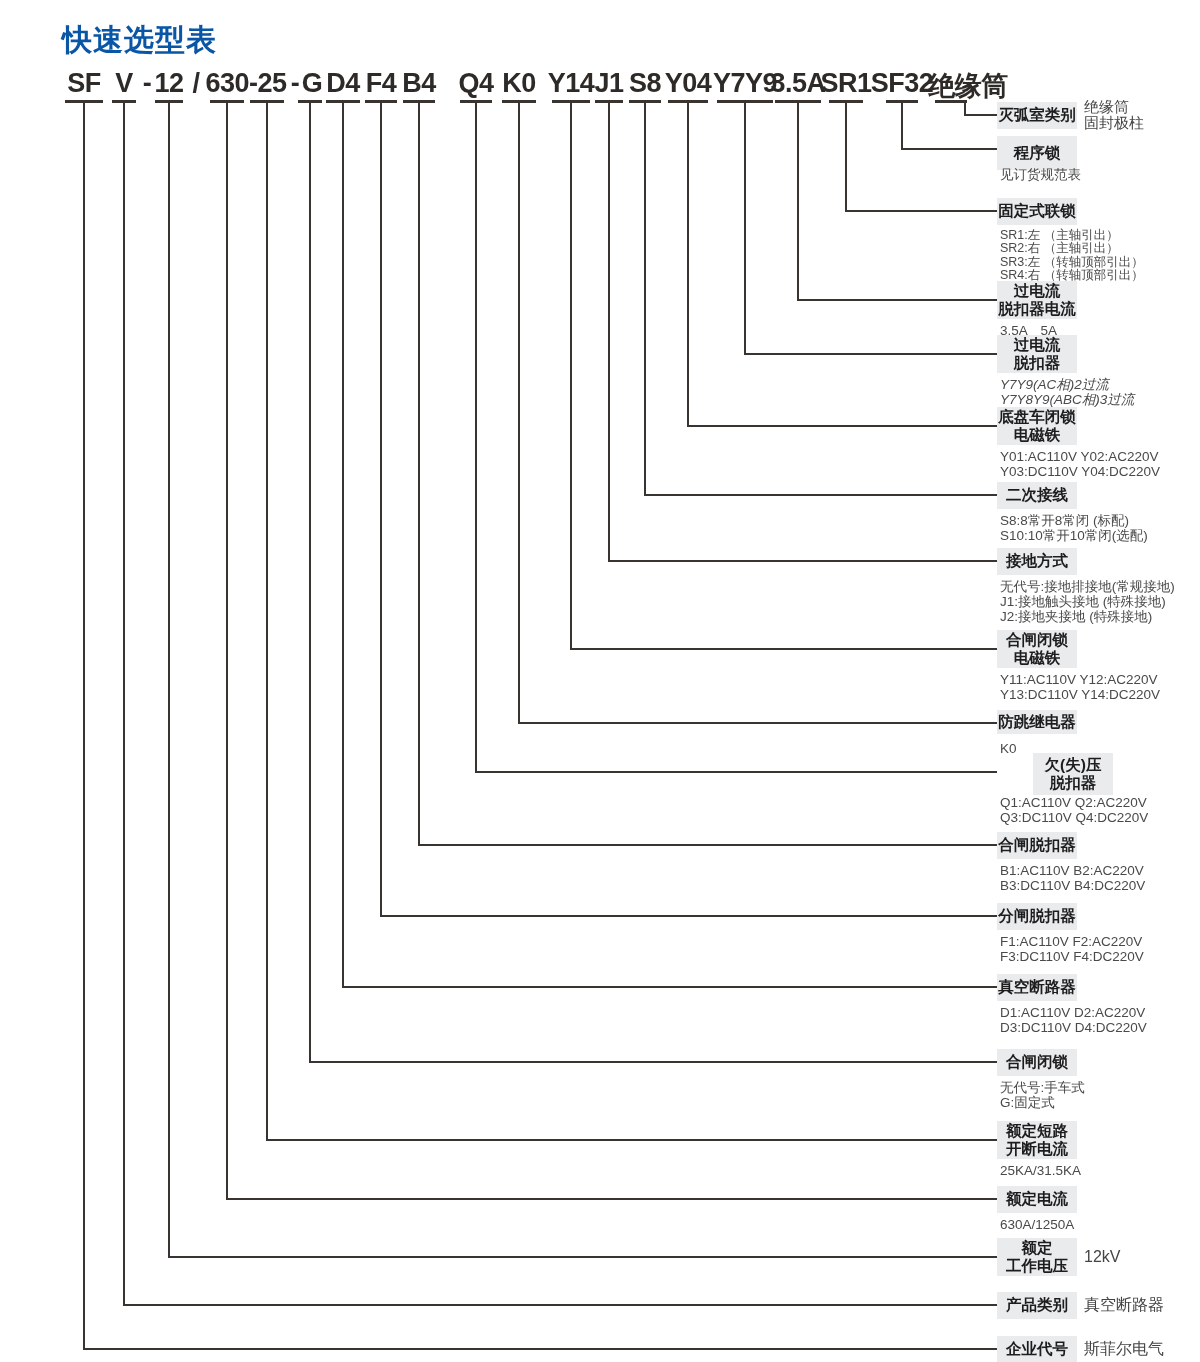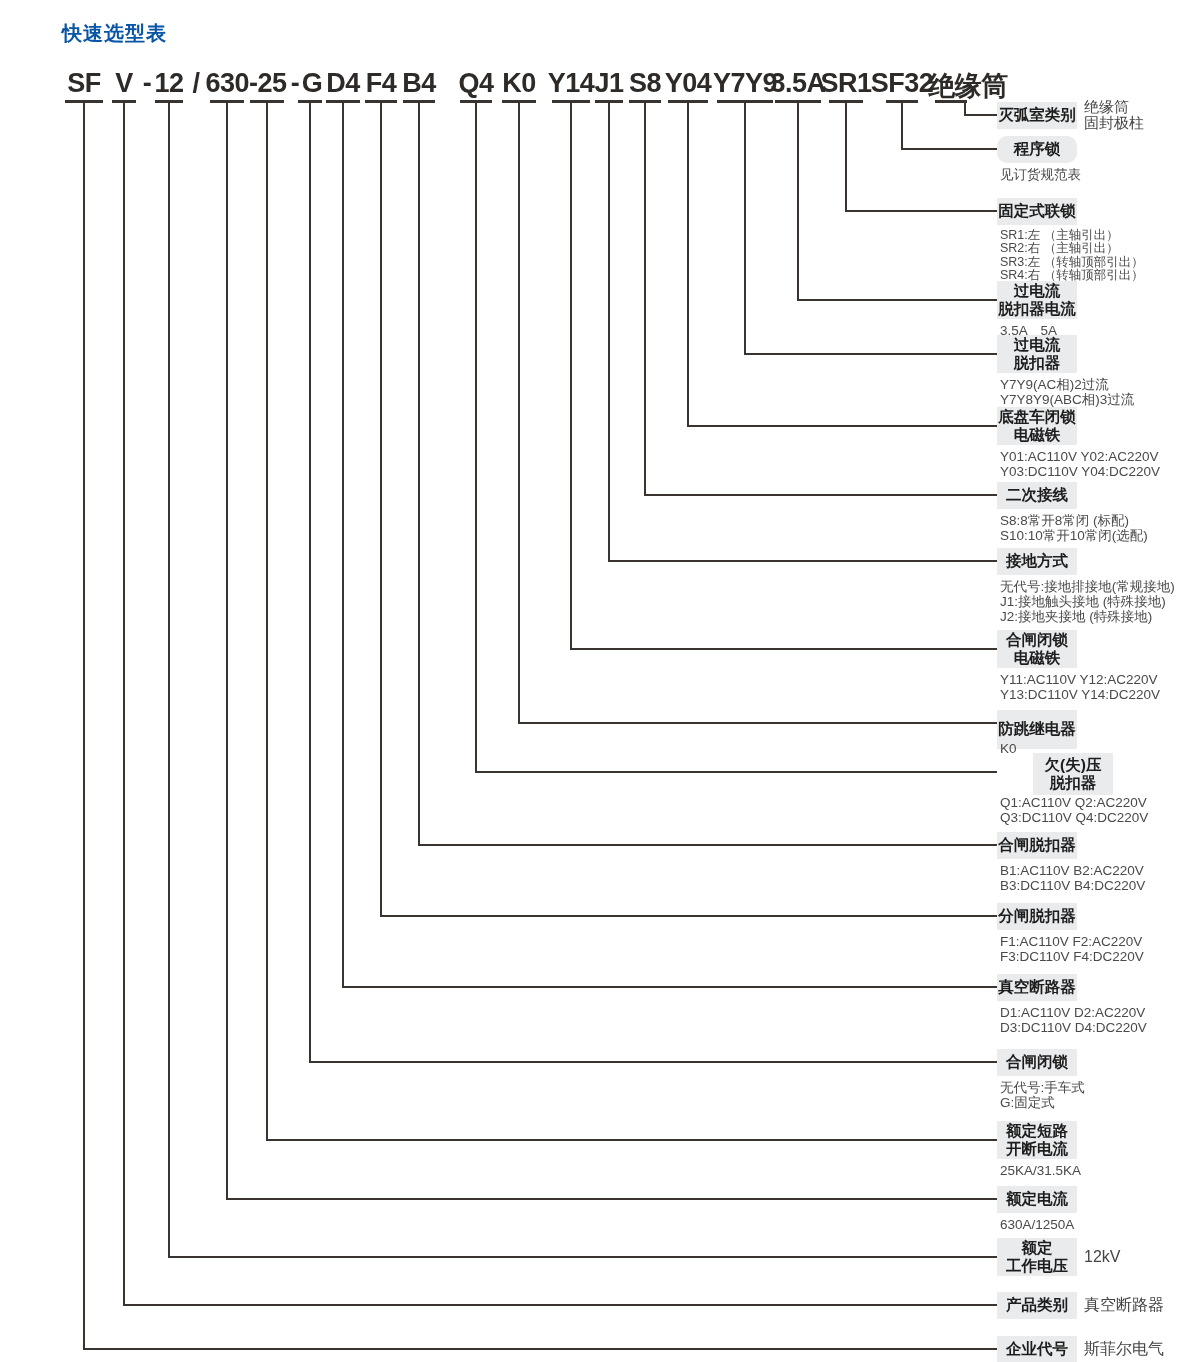--- a/index.html
+++ b/index.html
@@ -11,21 +11,21 @@
     --title:#0a56a6;
   }
   html,body{margin:0;padding:0;background:#fff;}
   .canvas{
     position:relative;width:1200px;height:1362px;background:#ffffff;
     overflow:hidden;
     font-family:"Liberation Sans","DejaVu Sans",sans-serif;
   }
   .title{
     position:absolute;left:62px;top:20px;margin:0;
-    font-size:20px;font-weight:bold;color:var(--title);
+    font-size:30px;font-weight:bold;color:var(--title);
     letter-spacing:1px;white-space:nowrap;
   }
   .code-seg{
     position:absolute;top:68px;transform:translateX(-50%);
     font-size:27px;font-weight:bold;color:var(--code);
     white-space:nowrap;letter-spacing:-0.5px;
   }
   .bar{position:absolute;top:100px;height:3px;background:var(--line);}
   .vline{position:absolute;width:2px;background:var(--line);}
   .hline{position:absolute;height:2px;background:var(--line);}
@@ -81,21 +81,21 @@
       <div class="box" style="top: 101.5px; height: 27px;">
         <span>灭弧室类别</span>
       </div>
       <div class="side small" style="top: 99px;">
         <span>绝缘筒</span>
         <span>固封极柱</span>
       </div>
       <div class="bar" style="left: 886px; width: 32px;"></div>
       <div class="vline" style="left: 901px; top: 102px; height: 47px;"></div>
       <div class="hline" style="left: 901px; top: 148px; width: 96px;"></div>
-      <div class="box" style="top: 135.5px; height: 27px; border-radius: 10px;">
+      <div class="box" style="top: 135.5px; height: 34px;">
         <span>程序锁</span>
       </div>
       <div class="notes" style="top: 166.5px;">
         <span>见订货规范表</span>
       </div>
       <div class="bar" style="left: 829px; width: 34px;"></div>
       <div class="vline" style="left: 845px; top: 102px; height: 109px;"></div>
       <div class="hline" style="left: 845px; top: 210px; width: 152px;"></div>
       <div class="box" style="top: 197.5px; height: 27px;">
         <span>固定式联锁</span>
@@ -116,21 +116,21 @@
       <div class="notes" style="top: 323px;">
         <span>3.5A　5A</span>
       </div>
       <div class="bar" style="left: 717px; width: 56px;"></div>
       <div class="vline" style="left: 744px; top: 102px; height: 252px;"></div>
       <div class="hline" style="left: 744px; top: 353px; width: 253px;"></div>
       <div class="box" style="top: 335px; height: 38px;">
         <span>过电流</span>
         <span>脱扣器</span>
       </div>
-      <div class="notes" style="top: 377px;">
+      <div class="notes" style="top: 377px; font-style: italic;">
         <span>Y7Y9(AC相)2过流</span>
         <span>Y7Y8Y9(ABC相)3过流</span>
       </div>
       <div class="bar" style="left: 668px; width: 40px;"></div>
       <div class="vline" style="left: 687px; top: 102px; height: 324px;"></div>
       <div class="hline" style="left: 687px; top: 425px; width: 310px;"></div>
       <div class="box" style="top: 407px; height: 38px;">
         <span>底盘车闭锁</span>
         <span>电磁铁</span>
       </div>
@@ -166,21 +166,21 @@
         <span>合闸闭锁</span>
         <span>电磁铁</span>
       </div>
       <div class="notes" style="top: 672px;">
         <span>Y11:AC110V  Y12:AC220V</span>
         <span>Y13:DC110V Y14:DC220V</span>
       </div>
       <div class="bar" style="left: 502px; width: 34px;"></div>
       <div class="vline" style="left: 518px; top: 102px; height: 621px;"></div>
       <div class="hline" style="left: 518px; top: 722px; width: 479px;"></div>
-      <div class="box" style="top: 709.5px; height: 39px;">
+      <div class="box" style="top: 709.5px; height: 24px;">
         <span>防跳继电器</span>
       </div>
       <div class="notes" style="top: 740.5px;">
         <span>K0</span>
       </div>
       <div class="bar" style="left: 460px; width: 32px;"></div>
       <div class="vline" style="left: 475px; top: 102px; height: 670px;"></div>
       <div class="hline" style="left: 475px; top: 771px; width: 522px;"></div>
       <div class="box" style="top: 753px; height: 42px; margin-left: 36px;">
         <span>欠(失)压</span>

